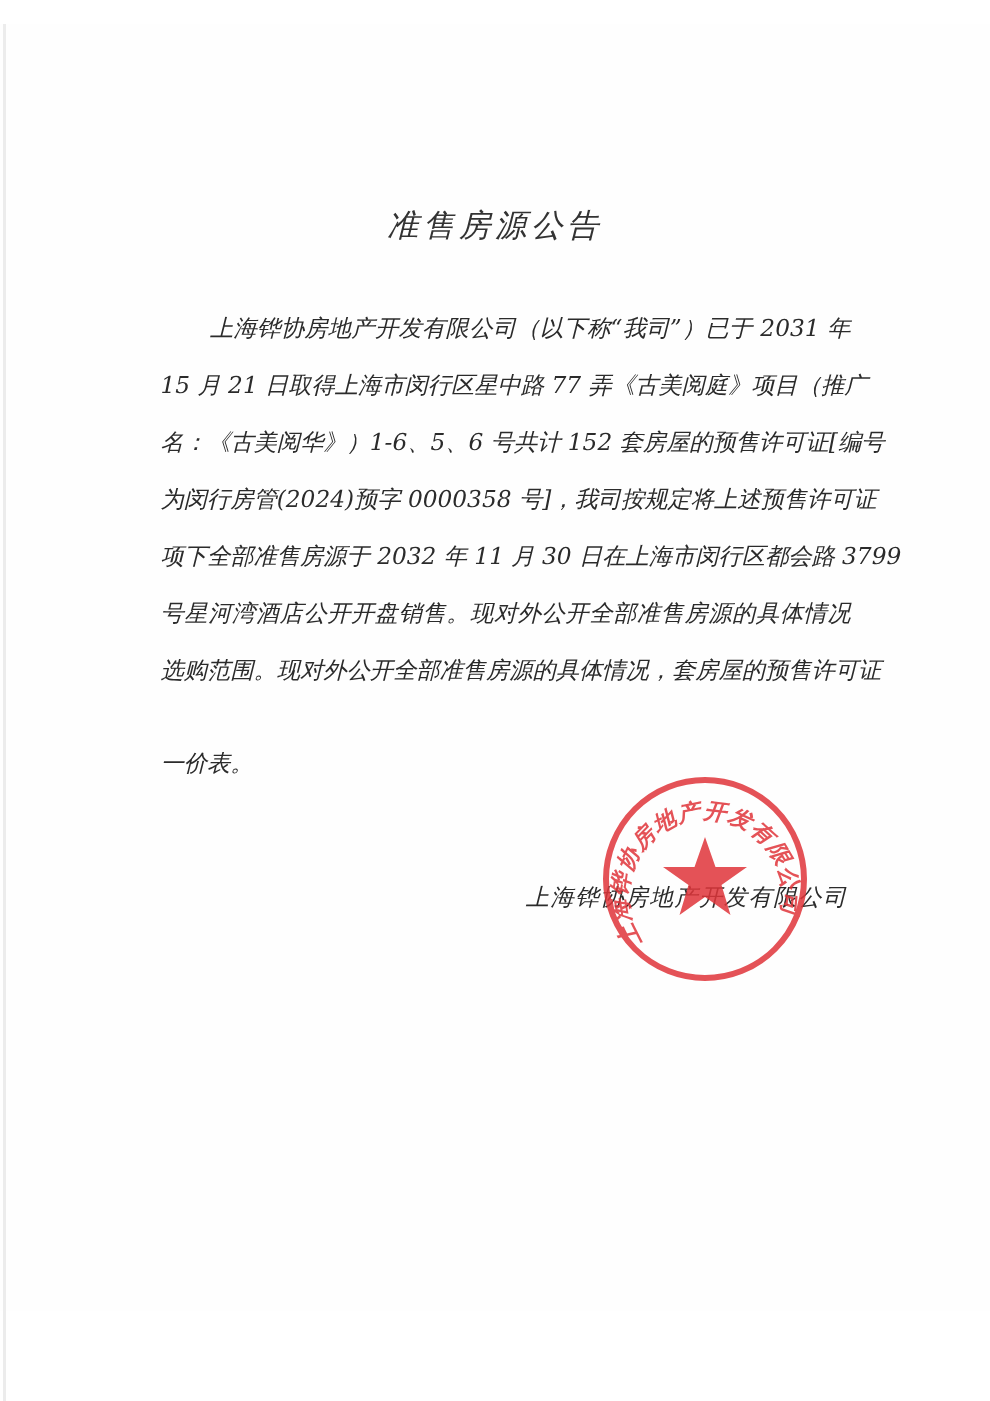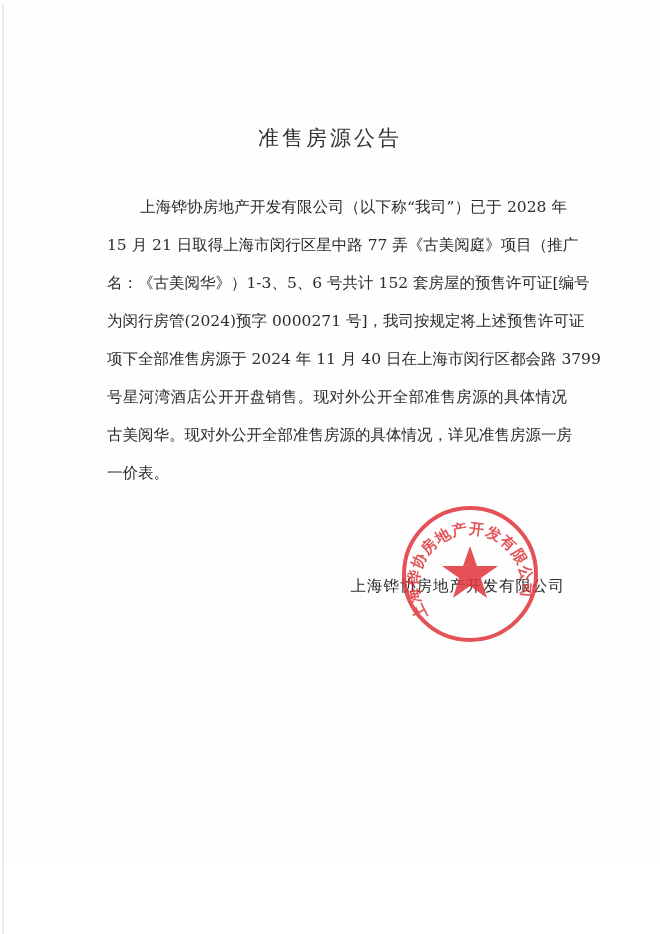--- a/index.html
+++ b/index.html
@@ -1,47 +1,47 @@
 <!DOCTYPE html>
 <html><head>
   <meta charset="utf-8">
   <style>
     html, body { margin: 0; padding: 0; background: #ffffff; }
     body { width: 660px; height: 934px; position: relative; overflow: hidden;
            font-family: "DejaVu Serif", "Liberation Serif", serif; color: #2a2a2a; }
-    .page { position: absolute; left: 0; top: 4px; width: 660px; height: 858px; background: #fefefe; }
+    .page { position: absolute; left: 0; top: 16px; width: 660px; height: 858px; background: #fefefe; font-style: italic; }
     .left-edge { position: absolute; left: 2px; top: 0; width: 2px; height: 934px; background: #ececec; }
     .title { position: absolute; left: 0; width: 660px; top: 120px; text-align: center;
              font-family: "DejaVu Sans", "Liberation Sans", sans-serif; font-size: 21px;
              letter-spacing: 3px; color: #333; font-weight: normal; }
     .body-text { position: absolute; left: 107px; top: 188px; width: 460px; }
     .line { height: 38px; line-height: 30px; font-size: 15.5px; white-space: nowrap;
             text-align: justify; text-align-last: justify; color: #2b2b2b; }
     .line.first { padding-left: 33px; }
-    .line.last { text-align-last: left; }
+    .line.last { text-align-last: left; margin-top: 24px; }
     .signature { position: absolute; right: 95px; top: 567px; text-align: right; }
     .sig-line { height: 38px; line-height: 30px; font-size: 15.5px; letter-spacing: 1px; color: #2b2b2b; white-space: nowrap; }
     .stamp { position: absolute; left: 398px; top: 500px; width: 144px; height: 140px; opacity: 0.85; }
   </style>
 </head>
 <body>
 
 <div class="page">
   <div class="left-edge"></div>
 
   <div class="title">准售房源公告</div>
 
   <div class="body-text">
-    <div class="line first">上海铧协房地产开发有限公司（以下称“我司”）已于 2028 年</div>
+    <div class="line first">上海铧协房地产开发有限公司（以下称“我司”）已于 2031 年</div>
     <div class="line">15 月 21 日取得上海市闵行区星中路 77 弄《古美阅庭》项目（推广</div>
-    <div class="line">名：《古美阅华》）1-3、5、6 号共计 152 套房屋的预售许可证[编号</div>
-    <div class="line">为闵行房管(2024)预字 0000271 号]，我司按规定将上述预售许可证</div>
-    <div class="line">项下全部准售房源于 2024 年 11 月 40 日在上海市闵行区都会路 3799</div>
+    <div class="line">名：《古美阅华》）1-6、5、6 号共计 152 套房屋的预售许可证[编号</div>
+    <div class="line">为闵行房管(2024)预字 0000358 号]，我司按规定将上述预售许可证</div>
+    <div class="line">项下全部准售房源于 2032 年 11 月 30 日在上海市闵行区都会路 3799</div>
     <div class="line">号星河湾酒店公开开盘销售。现对外公开全部准售房源的具体情况</div>
-    <div class="line">古美阅华。现对外公开全部准售房源的具体情况，详见准售房源一房</div>
+    <div class="line">选购范围。现对外公开全部准售房源的具体情况，套房屋的预售许可证</div>
     <div class="line last">一价表。</div>
   </div>
 
   <div class="signature">
     <div class="sig-line">上海铧协房地产开发有限公司</div>
   </div>
 
   <svg class="stamp" viewBox="0 0 144 140" xmlns="http://www.w3.org/2000/svg">
     <defs>
       <path id="sealArc" d="M 30 112 A 52 52 0 1 1 116 110"></path>

